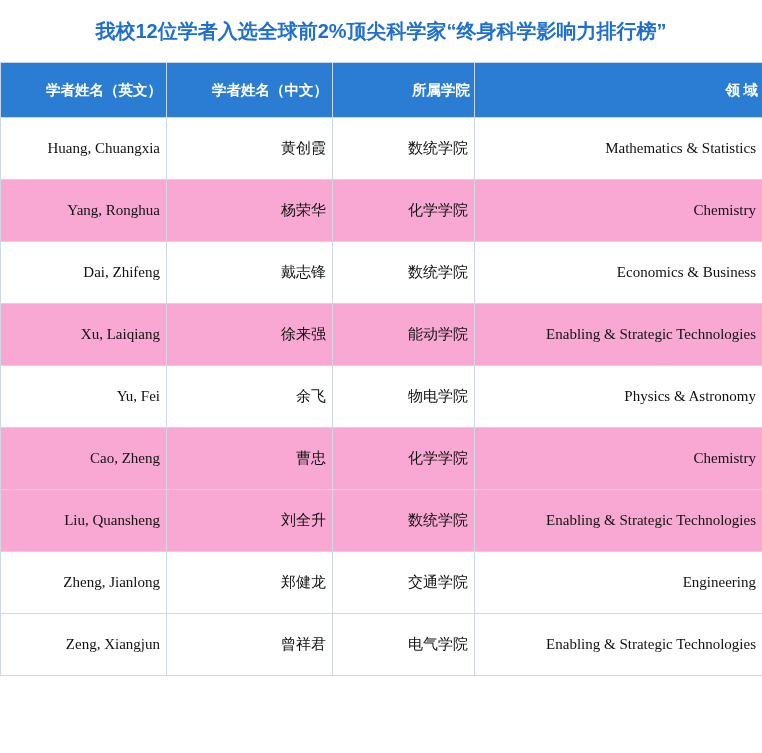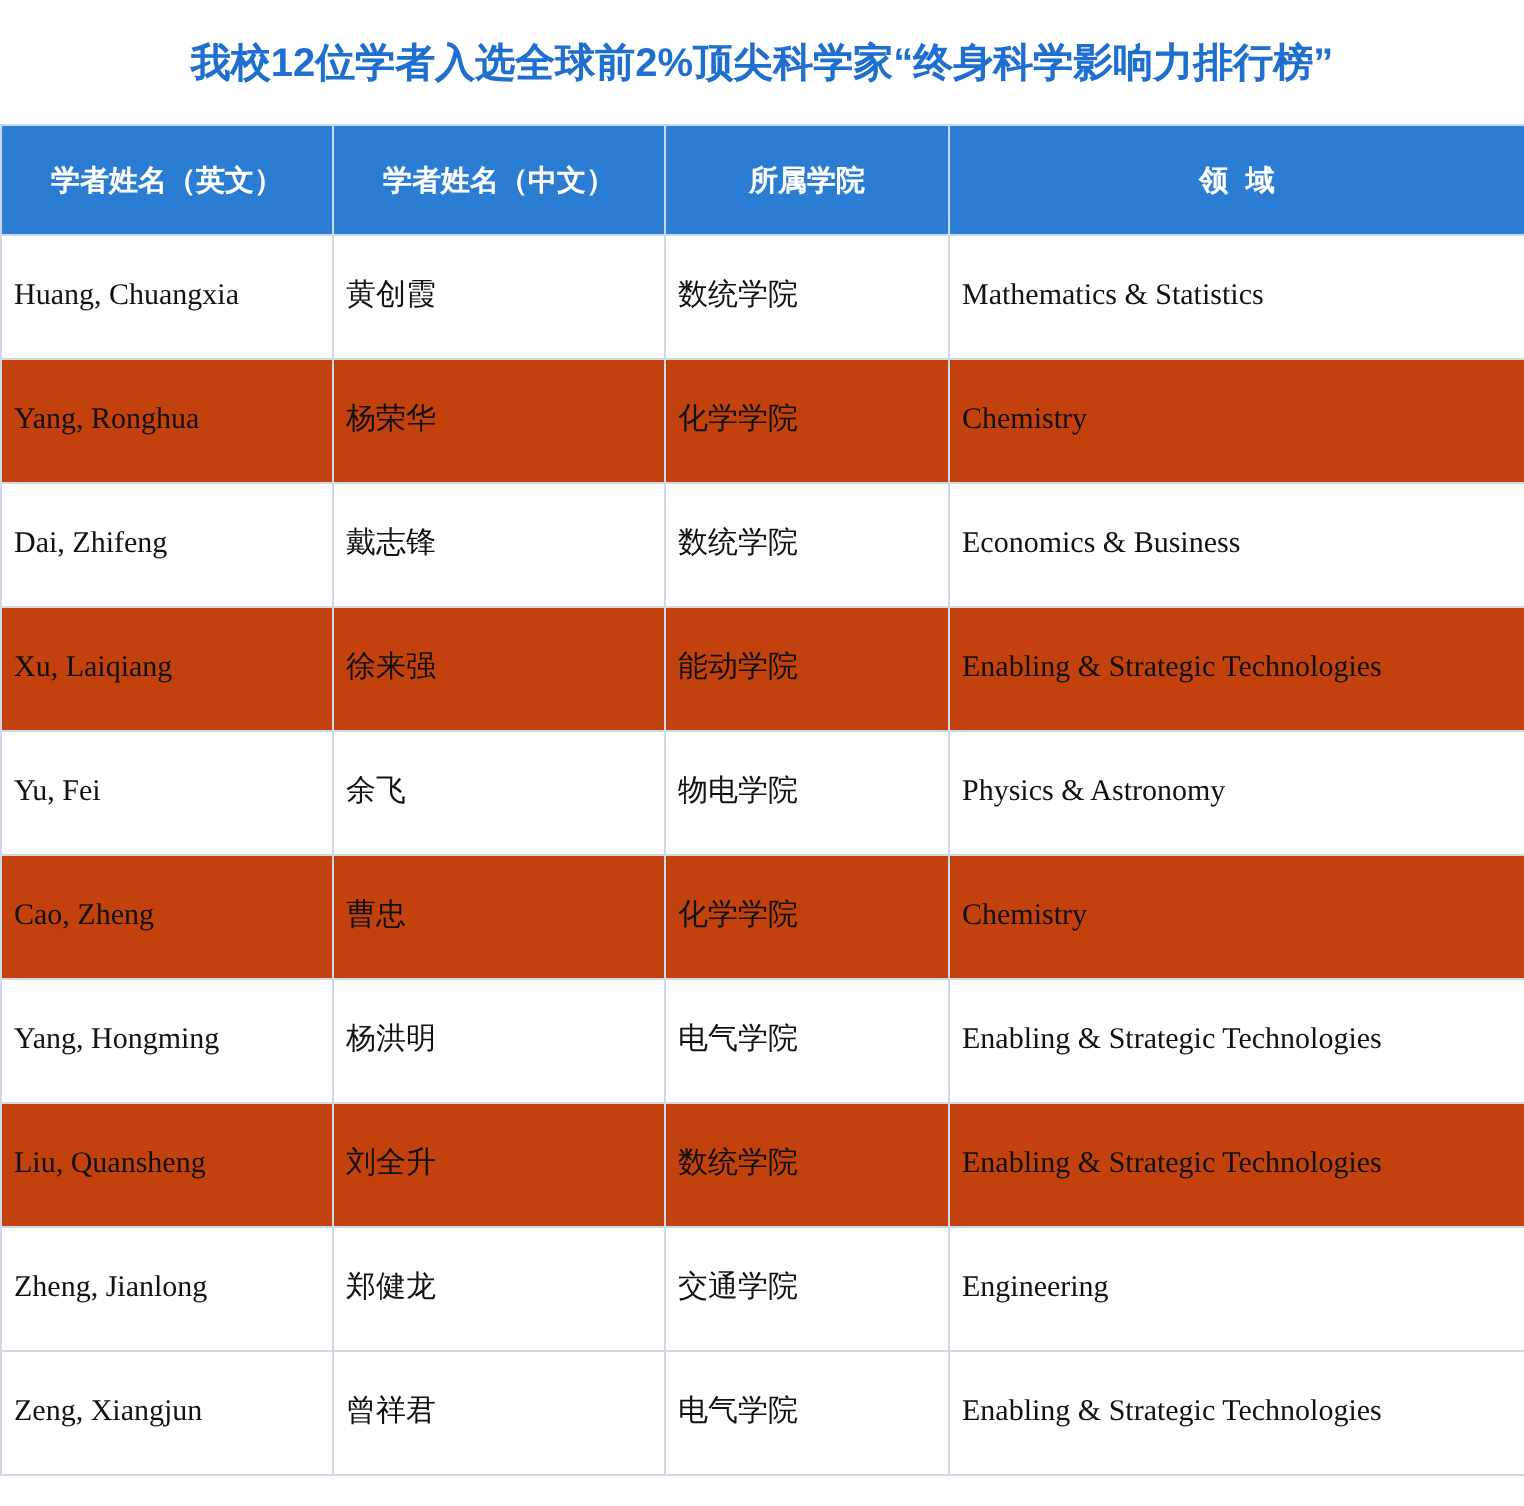--- a/index.html
+++ b/index.html
@@ -35,44 +35,44 @@
     white-space: nowrap;
   }
   table.roster {
     border-collapse: collapse;
     width: 762px;
     table-layout: fixed;
   }
   table.roster th {
     background: #2b7cd3;
     color: #ffffff;
-    font-family: Liberation Mono, monospace;
+    font-family: Liberation Serif, serif;
     font-weight: bold;
     font-size: 14.5px;
     height: 54px;
     border: 1px solid #c9d8ea;
-    text-align: center;
+    text-align: right;
     vertical-align: middle;
     padding: 0 4px;
   }
   table.roster td {
     border: 1px solid #cfd9e6;
-    text-align: left;
+    text-align: right;
     vertical-align: middle;
     height: 53px;
     font-size: 15px;
     color: #111111;
     padding: 4px 6px;
     line-height: 1.25;
   }
   table.roster tr.even td {
     background: #ffffff;
   }
   table.roster tr.odd td {
-    background: #c2410c;
+    background: #f9a8d4;
   }
   td.cn {
     font-family: "Liberation Sans", sans-serif;
     font-size: 15px;
     margin-top: 11px;
   }
   td.en {
     font-family: "Liberation Serif", serif;
     font-size: 15.5px;
   }
@@ -135,26 +135,20 @@
         <td class="cn">余飞</td>
         <td class="cn">物电学院</td>
         <td class="en">Physics &amp; Astronomy</td>
       </tr>
       <tr class="odd">
         <td class="en">Cao, Zheng</td>
         <td class="cn">曹忠</td>
         <td class="cn">化学学院</td>
         <td class="en">Chemistry</td>
       </tr>
-      <tr class="even">
-        <td class="en">Yang, Hongming</td>
-        <td class="cn">杨洪明</td>
-        <td class="cn">电气学院</td>
-        <td class="en">Enabling &amp; Strategic Technologies</td>
-      </tr>
       <tr class="odd">
         <td class="en">Liu, Quansheng</td>
         <td class="cn">刘全升</td>
         <td class="cn">数统学院</td>
         <td class="en">Enabling &amp; Strategic Technologies</td>
       </tr>
       <tr class="even">
         <td class="en">Zheng, Jianlong</td>
         <td class="cn">郑健龙</td>
         <td class="cn">交通学院</td>

